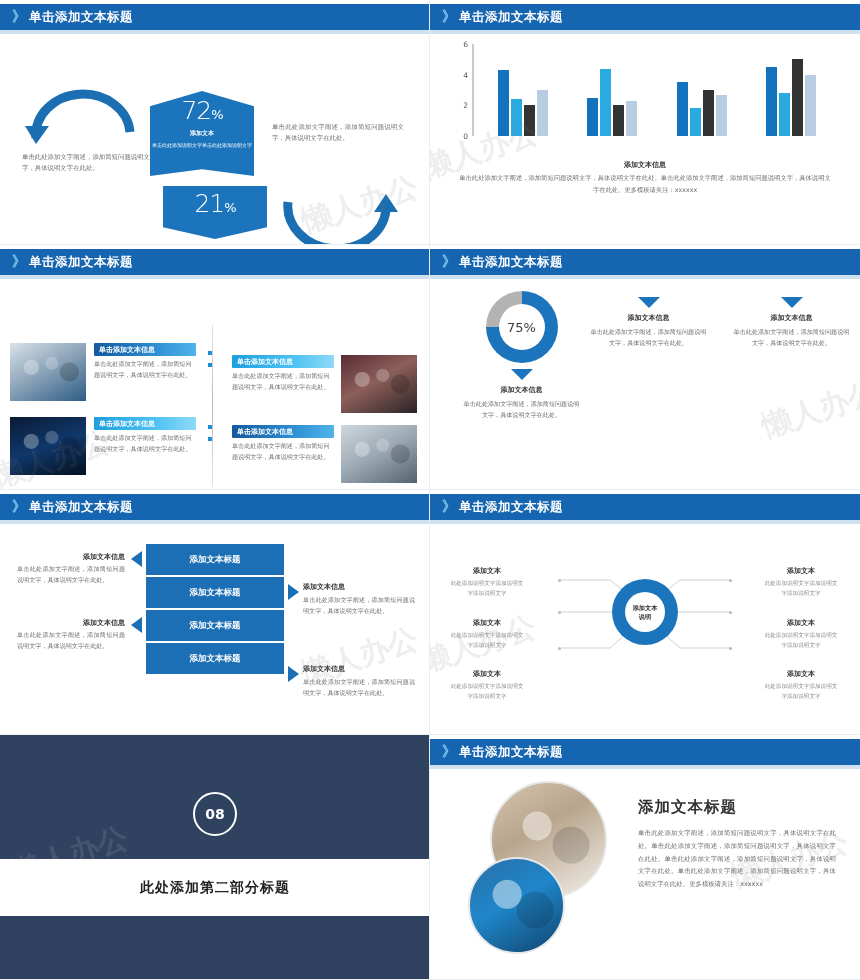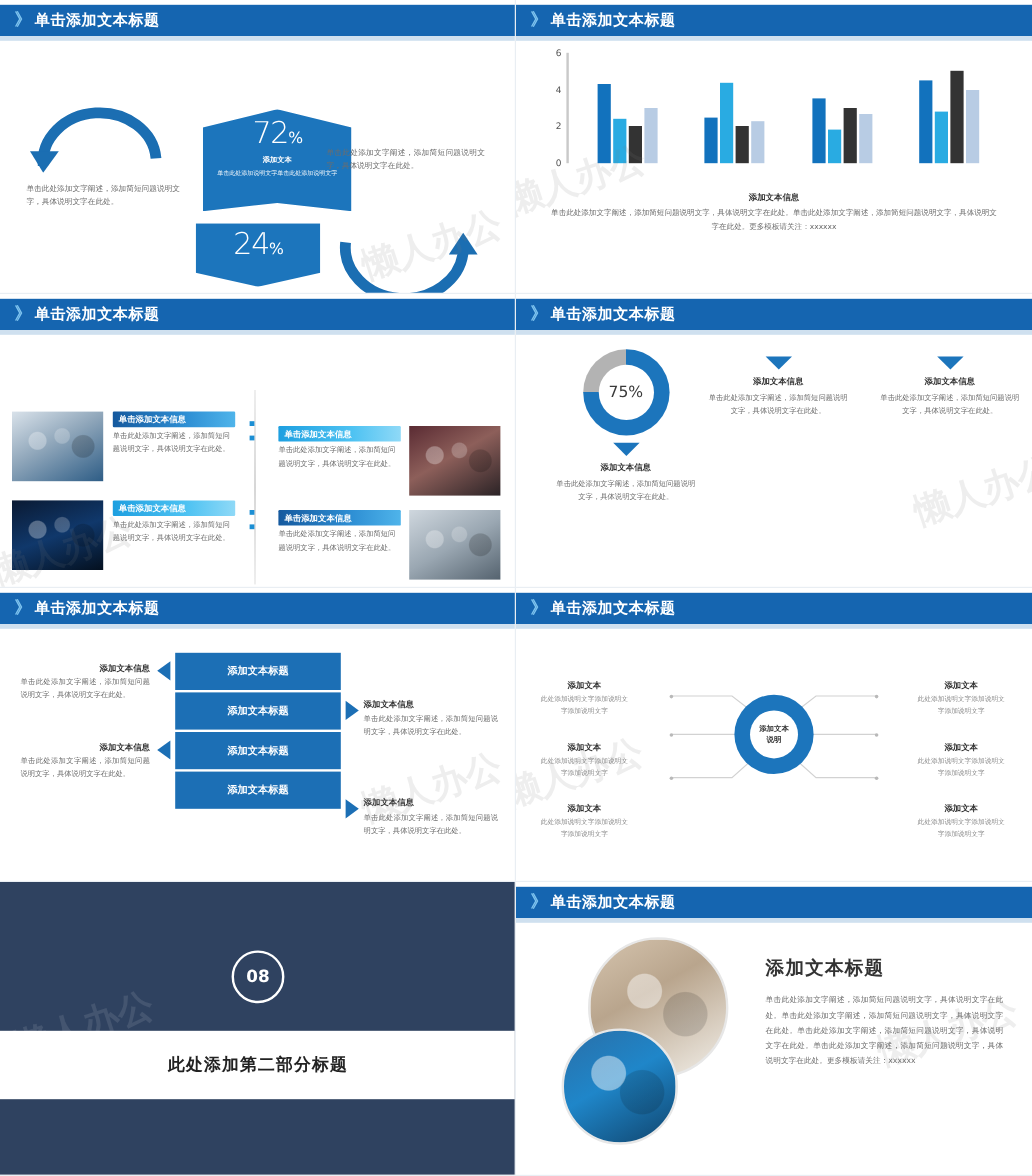--- a/index.html
+++ b/index.html
@@ -56,21 +56,21 @@
     font-size:6.4px; line-height:1.75; color:#6d6d6d; text-align:justify;
   }
   .s1-txt-right {
     position:absolute; left:272px; top:88px; width:132px;
     font-size:6.4px; line-height:1.75; color:#6d6d6d; text-align:justify;
   }
   .hexa {
     position:absolute; background:#1c75bc; color:#fff; text-align:center;
   }
   .hex-top {
-    left:169px; top:57px; width:124px; height:85px;
+    left:150px; top:57px; width:104px; height:85px;
     clip-path:polygon(0 18%, 50% 0, 100% 18%, 100% 100%, 50% 92%, 0 100%);
     padding-top:7px;
   }
   .hex-bot {
     left:163px; top:152px; width:104px; height:53px;
     clip-path:polygon(0 0, 100% 0, 100% 78%, 50% 100%, 0 78%);
     padding-top:5px;
   }
   .pct { font-size:25px; font-weight:300; line-height:1; letter-spacing:-1px; }
   .pct small { font-size:13px; font-weight:400; }
@@ -267,21 +267,21 @@
       </svg>
       <div class="s1-txt-left">单击此处添加文字阐述，添加简短问题说明文字，具体说明文字在此处。</div>
 
       <div class="hexa hex-top">
         <div class="pct"><span>72</span><small>%</small></div>
         <div class="hex-sub">添加文本</div>
         <div class="hex-sub2">单击此处添加说明文字单击此处添加说明文字</div>
       </div>
 
       <div class="hexa hex-bot">
-        <div class="pct"><span>24</span><small>%</small></div>
+        <div class="pct"><span>21</span><small>%</small></div>
       </div>
 
       <div class="s1-txt-right">单击此处添加文字阐述，添加简短问题说明文字，具体说明文字在此处。</div>
       <svg class="s1-arc-bot" viewBox="0 0 118 58">
         <path d="M6 10 A46 40 0 0 0 104 18" stroke="#1b6eb2" stroke-width="9" fill="none"></path>
         <polygon points="92,20 116,20 104,2" fill="#1b6eb2"></polygon>
       </svg>
       <div class="wm" style="left:300px; top:150px;">懒人办公</div>
     </div>
   </div>

